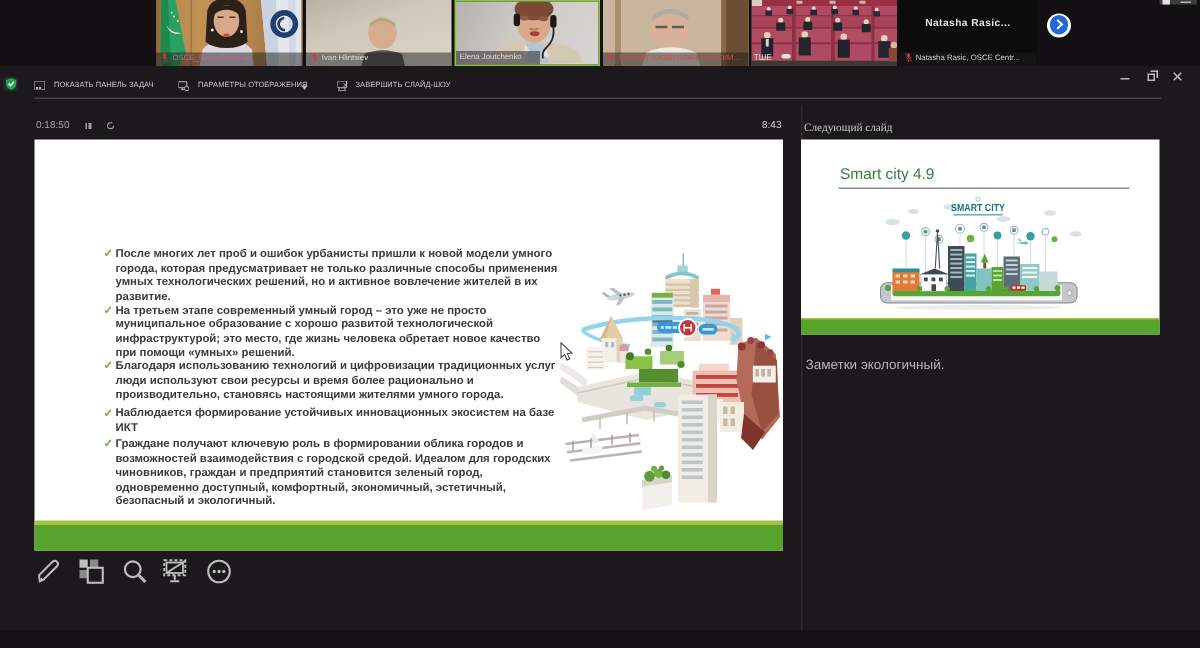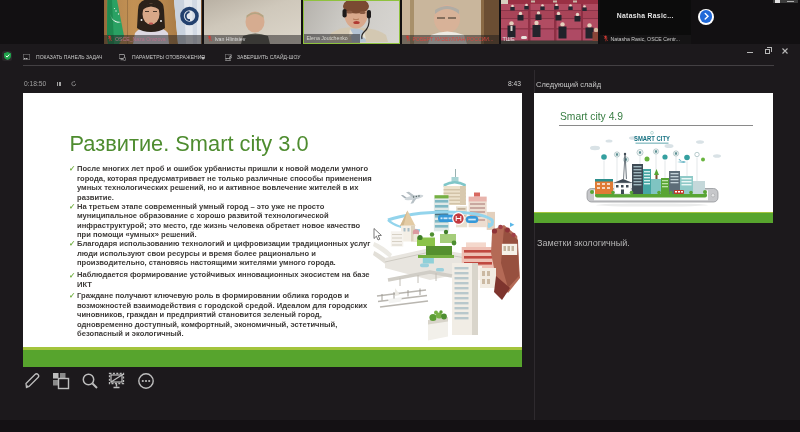--- a/index.html
+++ b/index.html
@@ -231,21 +231,20 @@
 <div class="abs" style="left:24px;top:80px;font-size:6.7px;color:#a2a2a2;">0:18:50</div>
 <div class="abs" style="left:56.5px;top:81.5px;width:1.4px;height:4.5px;background:#a2a2a2;"></div>
 <div class="abs" style="left:59.2px;top:81.5px;width:1.4px;height:4.5px;background:#a2a2a2;"></div>
 <svg class="abs" style="left:70.5px;top:81px;" width="5.5" height="5.5" viewBox="0 0 11 11">
     <path d="M9.5,5.5 A4,4 0 1 1 5.5,1.5" stroke="#a2a2a2" stroke-width="1.4" fill="none"></path>
     <path d="M5.5,1.5 l2.2,-1.4 v2.8 Z" fill="#a2a2a2"></path>
   </svg>
 <div class="abs" style="left:508px;top:80px;font-size:6.7px;color:#d2d2d2;">8:43</div>
 
 <div class="abs" style="left:23px;top:92.5px;width:499px;height:274.5px;background:#fff;">
-  <div class="abs" style="left:46.5px;top:38px;font-size:21.8px;color:#4e8c2f;">Развитие. Smart city 3.0</div>
   <div class="abs" style="left:54px;top:0;font-size:7.6px;line-height:9.6px;color:#3d3a38;font-weight:bold;">
       <div class="bl" style="top:71.7px;left:0;"><span class="ck">✓</span>После многих лет проб и ошибок урбанисты пришли к новой модели умного<br>города, которая предусматривает не только различные способы применения<br>умных технологических решений, но и активное вовлечение жителей в их<br>развитие.</div>
       <div class="bl" style="top:109.1px;left:0;"><span class="ck">✓</span>На третьем этапе современный умный город – это уже не просто<br>муниципальное образование с хорошо развитой технологической<br>инфраструктурой; это место, где жизнь человека обретает новое качество<br>при помощи «умных» решений.</div>
       <div class="bl" style="top:146.5px;left:0;"><span class="ck">✓</span>Благодаря использованию технологий и цифровизации традиционных услуг<br>люди используют свои ресурсы и время более рационально и<br>производительно, становясь настоящими жителями умного города.</div>
       <div class="bl" style="top:177.9px;left:0;"><span class="ck">✓</span>Наблюдается формирование устойчивых инновационных экосистем на базе<br>ИКТ</div>
       <div class="bl" style="top:198.5px;left:0;"><span class="ck">✓</span>Граждане получают ключевую роль в формировании облика городов и<br>возможностей взаимодействия с городской средой. Идеалом для городских<br>чиновников, граждан и предприятий становится зеленый город,<br>одновременно доступный, комфортный, экономичный, эстетичный,<br>безопасный и экологичный.</div>
     </div>
 
   <div class="abs" style="left:0;top:254.5px;width:499px;height:3px;background:#a3c43c;"></div>
   <div class="abs" style="left:0;top:257.5px;width:499px;height:17px;background:#57a42d;"></div>
@@ -464,21 +463,21 @@
     <path d="M8.5,11.5 v3 M5.5,15.5 h6" stroke="#bdbdbd" stroke-width="1.4"></path>
   </svg>
 <svg class="abs" style="left:137px;top:372px;" width="18" height="18" viewBox="0 0 18 18">
     <circle cx="9" cy="9" r="7.2" fill="none" stroke="#bdbdbd" stroke-width="1.4"></circle>
     <circle cx="5.8" cy="9" r="1.1" fill="#bdbdbd"></circle>
     <circle cx="9" cy="9" r="1.1" fill="#bdbdbd"></circle>
     <circle cx="12.2" cy="9" r="1.1" fill="#bdbdbd"></circle>
   </svg>
 
 <div class="abs" style="left:534px;top:70px;width:1px;height:362px;background:#2e2a2e;"></div>
-<div class="abs" style="left:536px;top:80px;font-size:7.5px;color:#c6c6c6;">Следующий слайд</div>
+<div class="abs" style="left:536px;top:80px;font-size:7.5px;color:#c6c6c6;font-family:Liberation Serif, serif;">Следующий слайд</div>
 
 <div class="abs" style="left:533.5px;top:93px;width:239.5px;height:130px;background:#fff;">
   <div class="abs" style="left:26.5px;top:17.5px;font-size:10.3px;color:#377d42;">Smart city 4.9</div>
   <div class="abs" style="left:25.5px;top:31.5px;width:194px;height:0.9px;background:#8a8a8a;"></div>
   <svg class="abs" style="left:45px;top:38px;" width="150" height="78" viewBox="0 0 150 78" id="minicity">
 
     <g fill="#d9e2e6">
         <ellipse cx="16" cy="17" rx="5" ry="2.2"></ellipse>
         <ellipse cx="54" cy="7" rx="4" ry="1.8"></ellipse>
         <ellipse cx="90" cy="15" rx="4.5" ry="2"></ellipse>

